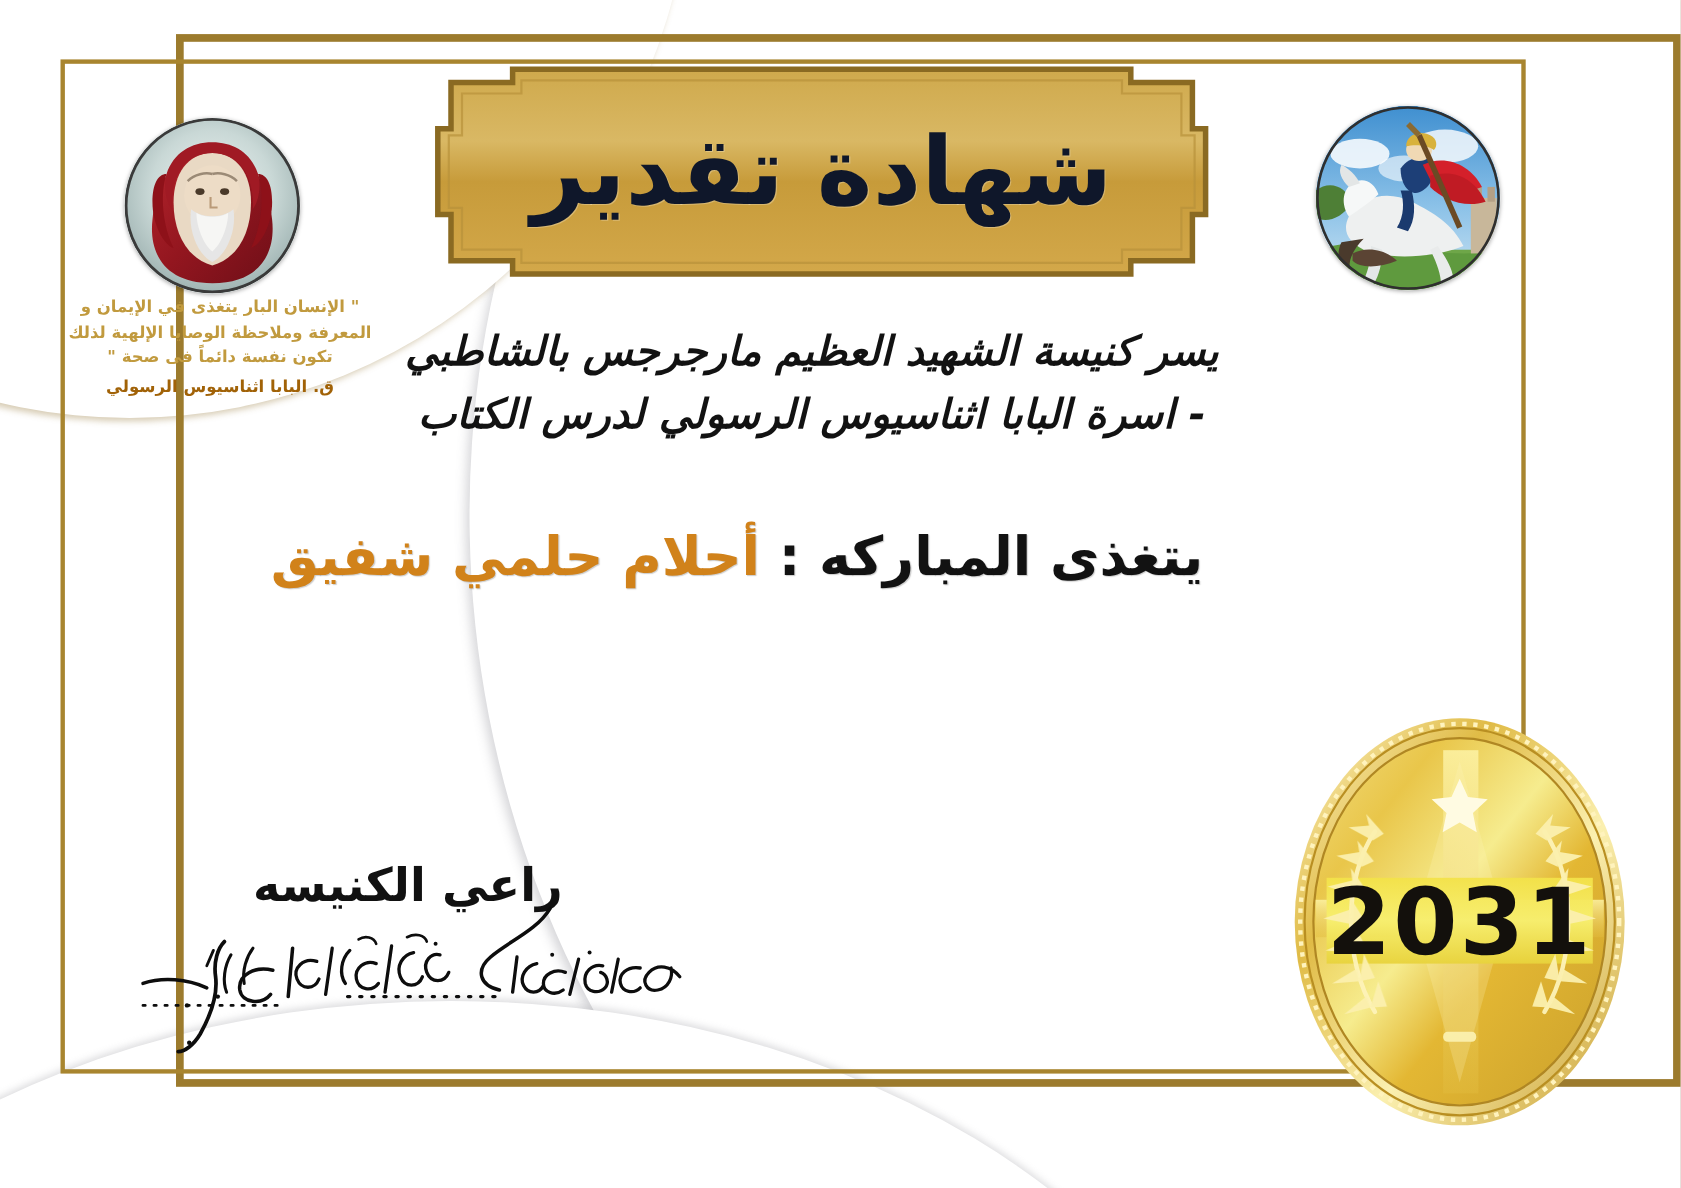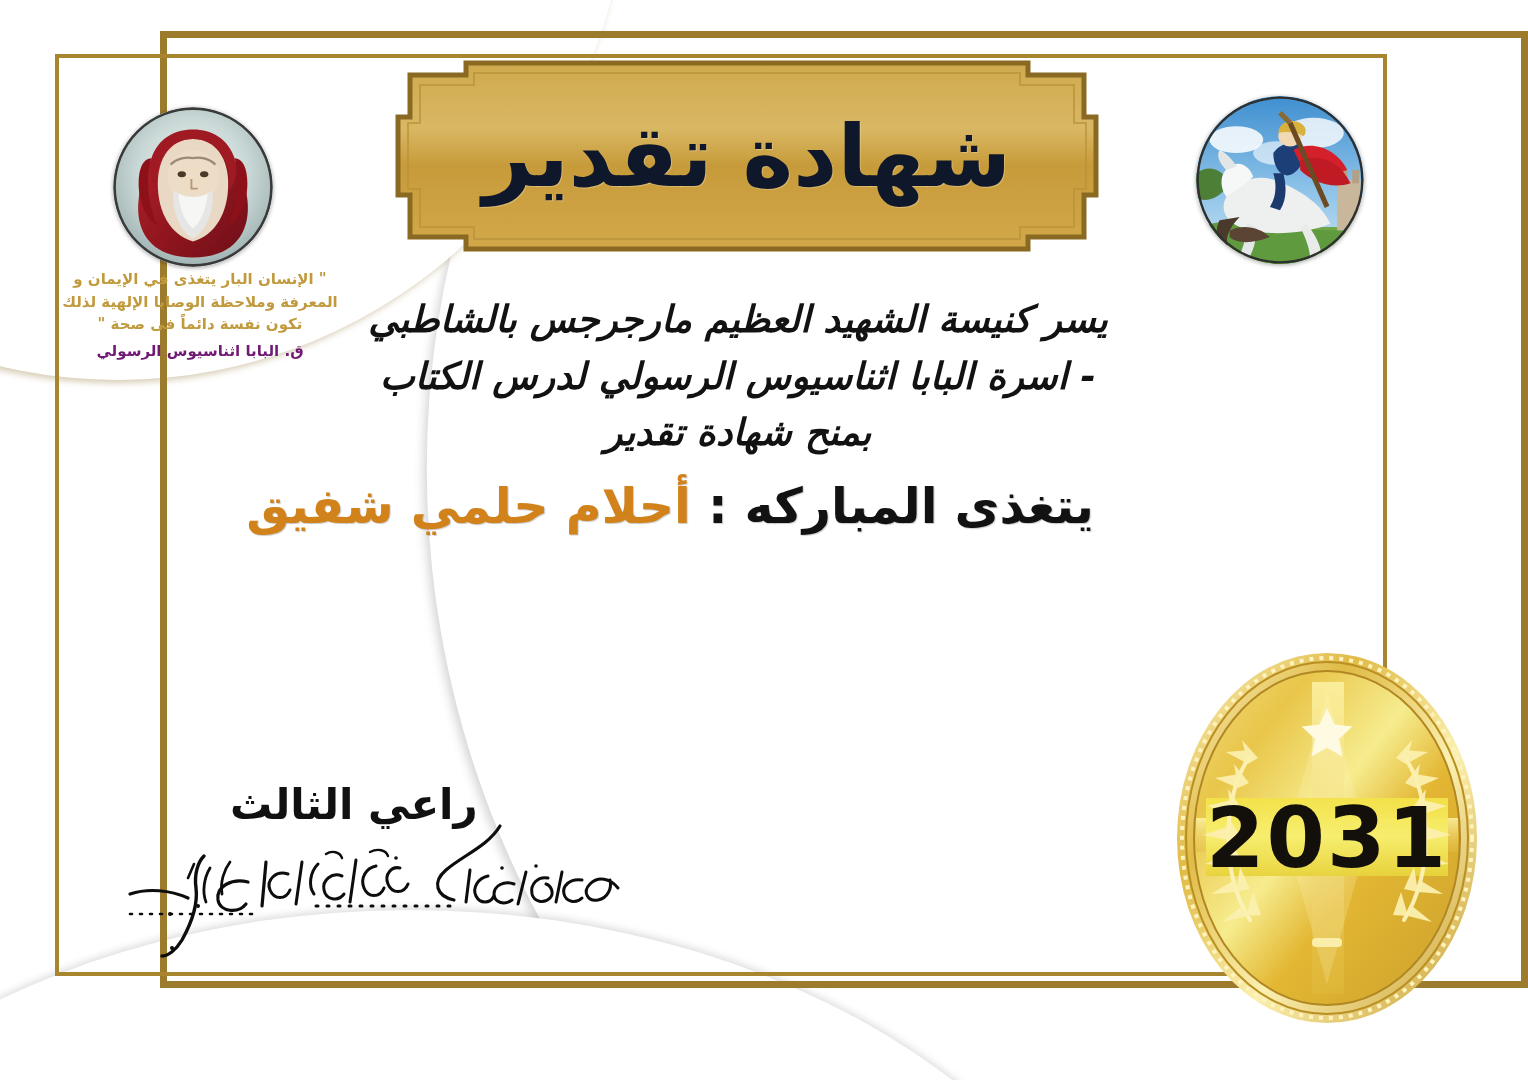--- a/index.html
+++ b/index.html
@@ -149,21 +149,21 @@
     width:280px;
     text-align:center;
     color:#c19a3e;
     font-size:15px;
     font-weight:bold;
     line-height:1.5;
   }
   .quote-author{
     display:block;
     margin-top:4px;
-    color:#701a75;
+    color:#a16207;
     font-size:15px;
     font-weight:bold;
   }
 
   
   .body-text{
     position:absolute;
     left:120px;top:292px;
     width:1236px;
     text-align:center;
@@ -352,30 +352,29 @@
   </div>
 
   <div class="quote">
     <span>" الإنسان البار يتغذى في الإيمان و المعرفة وملاحظة الوصايا الإلهية لذلك تكون نفسة دائماً فى صحة "</span>
     <span class="quote-author">ق. البابا اثناسيوس الرسولي</span>
   </div>
 
   <div class="body-text">
     <div>يسر كنيسة الشهيد العظيم مارجرجس بالشاطبي</div>
     <div>- اسرة البابا اثناسيوس الرسولي لدرس الكتاب</div>
-    <div>بمنح شهادة تقدير</div>
   </div>
 
   <div class="name-line">
     <span>يتغذى المباركه :</span>
     <span class="name-value">أحلام حلمي شفيق</span>
   </div>
 
 
-  <div class="sig-title">راعي الثالث</div>
+  <div class="sig-title">راعي الكنيسه</div>
 
   <div class="sig-block">
     <svg viewBox="0 0 560 140" aria-hidden="true">
       <g stroke="#0d0d0d" fill="none" stroke-linecap="round" stroke-linejoin="round">
 
         <path d="M430 4 C418 24 392 34 376 48 C362 60 366 74 384 78" stroke-width="3.2"></path>
 
         <path d="M246 84 L384 84" stroke-width="3" stroke-dasharray="2 9"></path>
 
         <path d="M60 92 L186 92" stroke-width="2.6" stroke-dasharray="2 8"></path>

